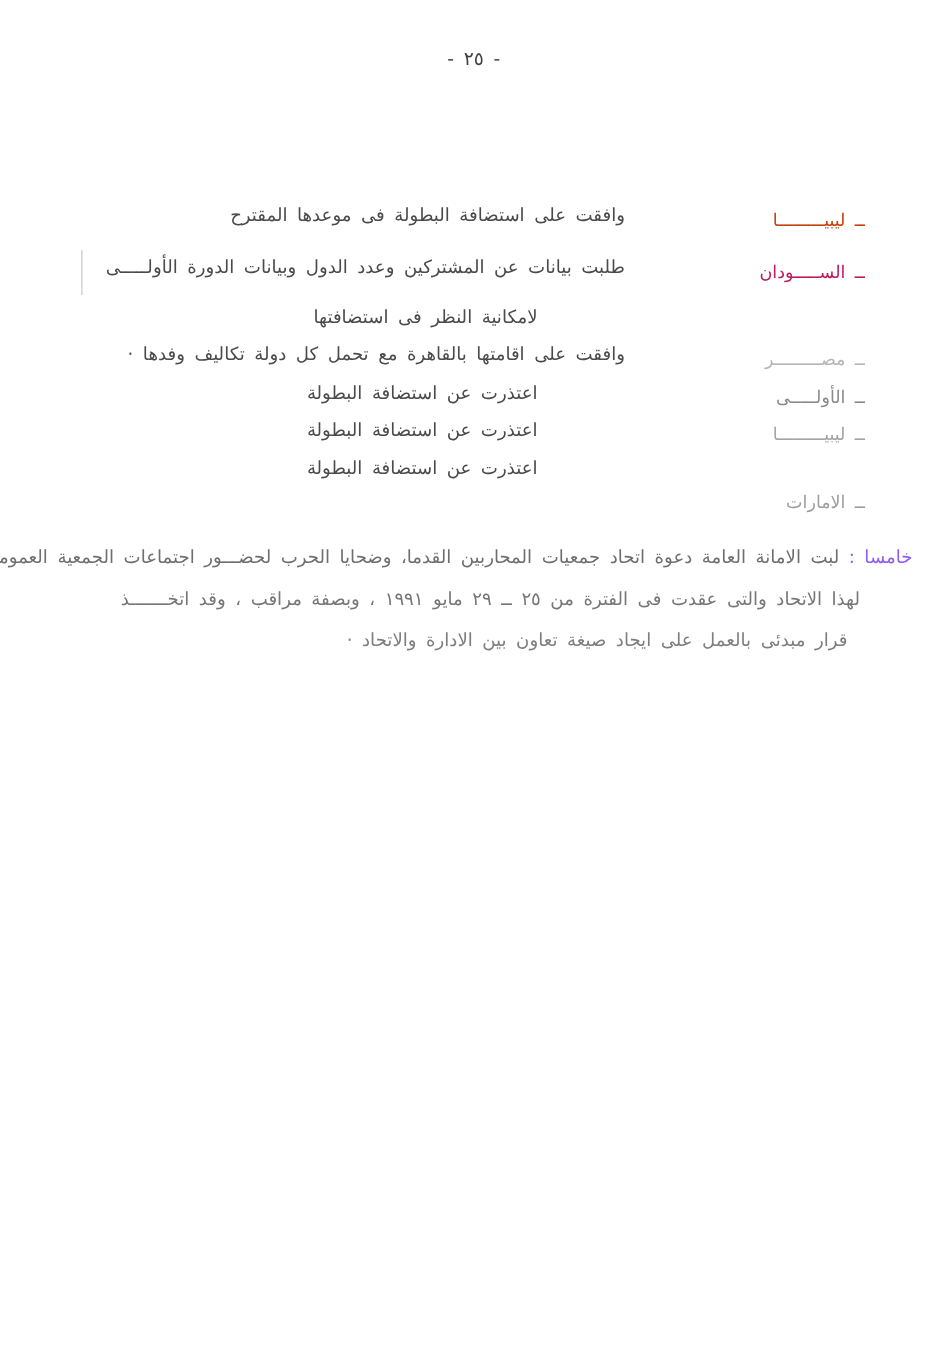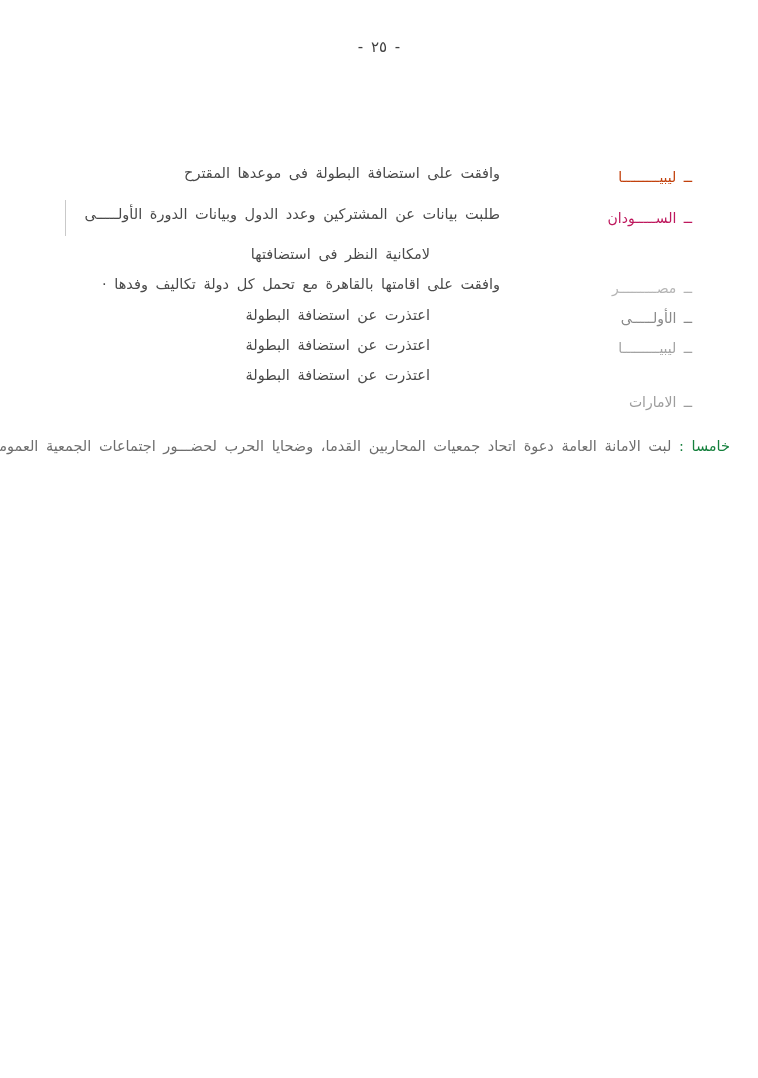--- a/index.html
+++ b/index.html
@@ -49,21 +49,21 @@
   .r-sudan2  { top: 246px; right: 328px; text-align: center; }
   .r-egypt   { top: 276px; right: 258px; }
   .r-bahrain { top: 307px; right: 328px; }
   .r-oman    { top: 337px; right: 328px; }
   .r-emirates{ top: 367px; right: 328px; }
   .closing   { top: 398px; right: 56px; color: #454545; }
   
   .p-line1 { top: 438px; right: 28px;  color: #6e6e6e; }
   .p-line2 { top: 472px; right: 70px;  color: #767676; }
   .p-line3 { top: 505px; right: 80px;  color: #7d7d7d; }
-  .p-marker { color: #15803d; }
+  .p-marker { color: #8b5cf6; }
   
   .vline-artifact {
     position: absolute;
     top: 200px;
     left: 65px;
     width: 1px;
     height: 36px;
     background: #c9c9c9;
   }
 </style>
@@ -89,14 +89,16 @@
   <div class="txt r-egypt">وافقت على اقامتها بالقاهرة مع تحمل كل دولة تكاليف وفدها ·</div>
   <div class="txt r-bahrain">اعتذرت عن استضافة البطولة</div>
   <div class="txt r-oman">اعتذرت عن استضافة البطولة</div>
   <div class="txt r-emirates">اعتذرت عن استضافة البطولة</div>
 
 
   <div class="txt p-line1">
     <span class="p-marker">خامسا :</span>
     <span>لبت الامانة العامة دعوة اتحاد جمعيات المحاربين القدما، وضحايا الحرب لحضـــور اجتماعات الجمعية العمومية</span>
   </div>
+  <div class="txt p-line2">لهذا الاتحاد والتى عقدت فى الفترة من ٢٥ ــ ٢٩ مايو ١٩٩١ ، وبصفة مراقب ، وقد اتخـــــــذ</div>
+  <div class="txt p-line3">قرار مبدئى بالعمل على ايجاد صيغة تعاون بين الادارة والاتحاد ·</div>
 
 </div>
 
 </body></html>

